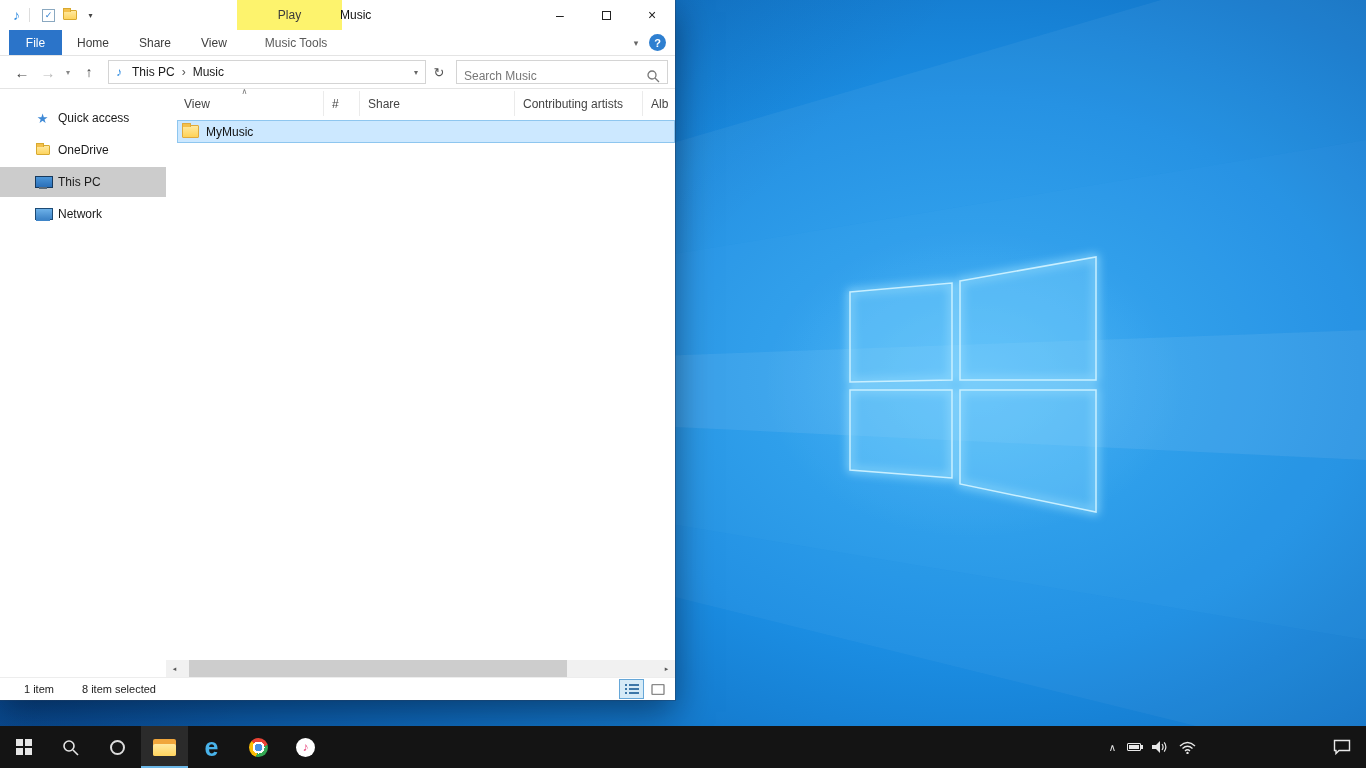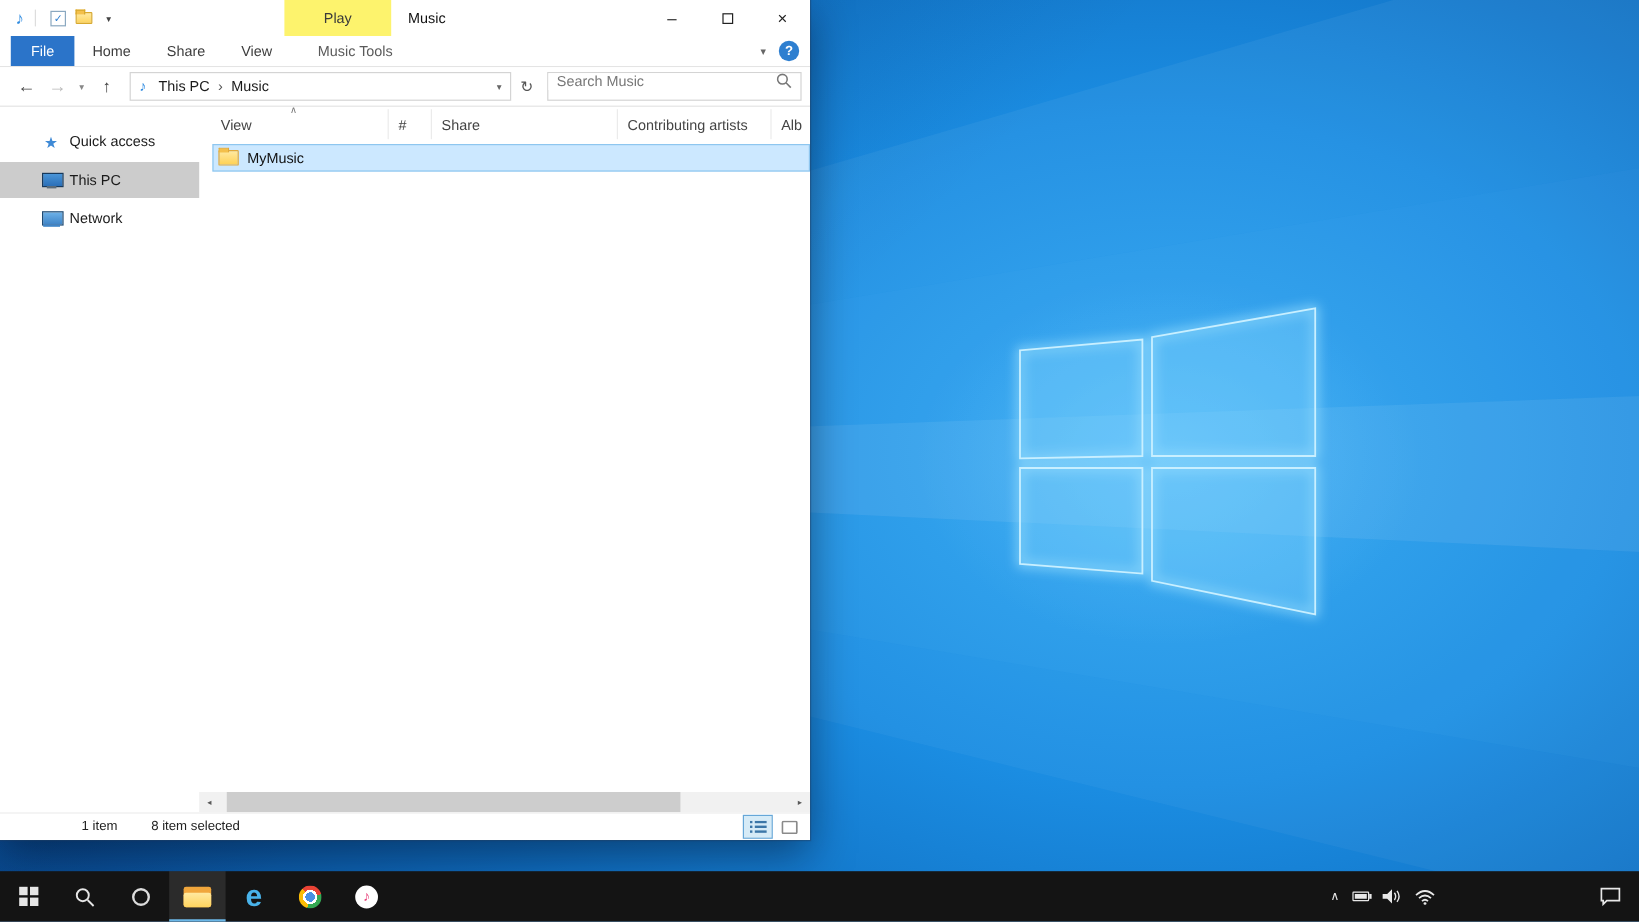--- a/index.html
+++ b/index.html
@@ -25,21 +25,21 @@
   .app-icon { margin-left:13px; color:#2f8be0; font-size:14px; }
   .qat-sep { width:1px; height:14px; background:#ddd; margin:0 8px 0 9px; }
   .qat-btn { width:21px; height:22px; display:flex; align-items:center; justify-content:center; color:#555; }
   .qat-check { width:13px; height:13px; background:#fff; border:1px solid #8aa8c0; color:#2e7fd0;
                font-size:9px; line-height:11px; text-align:center; display:block; }
   .mini-folder { width:14px; height:10px; background:linear-gradient(#ffe9a0,#fdd45f);
                  border:1px solid #d8a92f; border-radius:1px; position:relative; display:block; }
   .mini-folder::before { content:""; position:absolute; top:-3px; left:-1px; width:6px; height:3px;
                  background:#f4c04b; border:1px solid #d8a92f; border-bottom:none; }
   .qat-chevron { font-size:8px; color:#444; }
-  .contextual-header { position:absolute; left:237px; top:0; width:89px; height:30px; background:#fdf36d;
+  .contextual-header { position:absolute; left:237px; top:0; width:105px; height:30px; background:#fdf36d;
     display:flex; align-items:center; justify-content:center; font-size:12px; color:#3a3a3a; cursor:default; }
   .win-title { position:absolute; left:340px; top:0; height:30px; line-height:30px; font-size:12px; color:#111; }
   .win-controls { position:absolute; right:0; top:0; height:30px; display:flex; }
   .wc { width:46px; height:30px; display:flex; align-items:center; justify-content:center; font-size:14px; color:#222; }
   .max-box { width:9px; height:9px; border:1px solid #222; display:block; }
 
   
   .tabrow { height:26px; display:flex; align-items:stretch; border-bottom:1px solid #e4e4e4; flex:0 0 auto; font-size:12px; }
   .file-tab { width:53px; margin-left:9px; background:#2b74c9; color:#fff; display:flex; align-items:center; justify-content:center; }
   .tab { padding:0 15px; display:flex; align-items:center; color:#3d3d3d; }
@@ -57,21 +57,21 @@
   .nb-dd { width:16px; font-size:8px; color:#888; }
   .nb-up { width:26px; font-size:14px; }
   .addressbox { width:318px; height:24px; border:1px solid #d4d4d4; display:flex; align-items:center;
                 margin-left:6px; font-size:12px; background:#fff; }
   .addr-icon { color:#2f8be0; margin:0 4px 0 7px; font-size:12px; }
   .crumb { padding:0 6px; color:#1a1a1a; height:100%; display:flex; align-items:center; }
   .crumb-sep { color:#555; font-size:12px; padding:0 1px; }
   .addr-spacer { flex:1; }
   .addr-dd { width:18px; text-align:center; color:#666; font-size:8px; }
   .refresh-btn { width:22px; text-align:center; color:#555; font-size:13px; margin-left:2px; }
-  .searchbox { width:212px; height:24px; border:1px solid #d4d4d4; margin-left:6px; display:flex; align-items:flex-start; background:#fff; }
+  .searchbox { width:212px; height:24px; border:1px solid #d4d4d4; margin-left:6px; display:flex; align-items:flex-end; background:#fff; }
   .search-input { flex:1; min-width:0; border:none; outline:none; font:12px "Liberation Sans",sans-serif; color:#333; padding:0 7px; }
   .search-input::placeholder { color:#777; }
   .search-mag { margin-right:7px; flex:0 0 auto; }
 
   
   .bodyrow { flex:1; display:flex; min-height:0; }
   .navpane { width:166px; padding-top:14px; flex:0 0 auto; }
   .nav-item { height:30px; display:flex; align-items:center; padding-left:33px; font-size:12px; color:#1a1a1a; margin-bottom:2px; }
   .nav-item.selected { background:#cccccc; }
   .nav-ico { width:19px; margin-right:6px; display:flex; justify-content:center; align-items:center; }
@@ -102,21 +102,21 @@
       background:linear-gradient(#ffe9a0,#ffd256); border:1px solid #e0a93c; border-radius:1px; flex:0 0 auto; }
   .folder-ico::before { content:""; position:absolute; top:-3px; left:-1px; width:7px; height:3px;
       background:#f4c04b; border:1px solid #e0a93c; border-bottom:none; border-radius:1px 1px 0 0; }
 
   .hscroll { height:17px; background:#f1f1f1; display:flex; align-items:center; flex:0 0 auto; }
   .scroll-arrow { width:17px; text-align:center; font-size:7px; color:#5a5a5a; }
   .scroll-track { flex:1; height:100%; position:relative; }
   .scroll-thumb { position:absolute; left:6px; top:0; width:378px; height:100%; background:#cdcdcd; }
 
   .statusbar { height:23px; border-top:1px solid #ededed; display:flex; align-items:center;
-               font-size:11px; color:#222; flex:0 0 auto; position:relative; background:#fff;padding-left:44px; }
+               font-size:11px; color:#222; flex:0 0 auto; position:relative; background:#fff; }
   .st-items { margin-left:24px; }
   .st-sel { margin-left:28px; }
   .view-toggles { position:absolute; right:6px; top:2px; display:flex; gap:3px; }
   .vt { width:23px; height:18px; display:flex; align-items:center; justify-content:center; }
   .vt.active { background:#d6ebf7; outline:1px solid #66a7d8; }
 
   
   .taskbar { position:absolute; left:0; bottom:0; width:1366px; height:42px; background:#141414;
              display:flex; align-items:stretch; z-index:10; }
   .tb-btn { width:47px; display:flex; align-items:center; justify-content:center; }
@@ -241,20 +241,26 @@
 
   <div class="bodyrow">
 
     <div class="navpane">
       <div class="nav-item">
         <span class="nav-ico">
           <span class="star-glyph">★</span>
         </span>
         <span>Quick access</span>
       </div>
+      <div class="nav-item">
+        <span class="nav-ico">
+          <span class="mini-folder"></span>
+        </span>
+        <span>OneDrive</span>
+      </div>
       <div class="nav-item selected">
         <span class="nav-ico">
           <span class="pc-icon"></span>
         </span>
         <span>This PC</span>
       </div>
       <div class="nav-item">
         <span class="nav-ico">
           <span class="net-icon"></span>
         </span>

